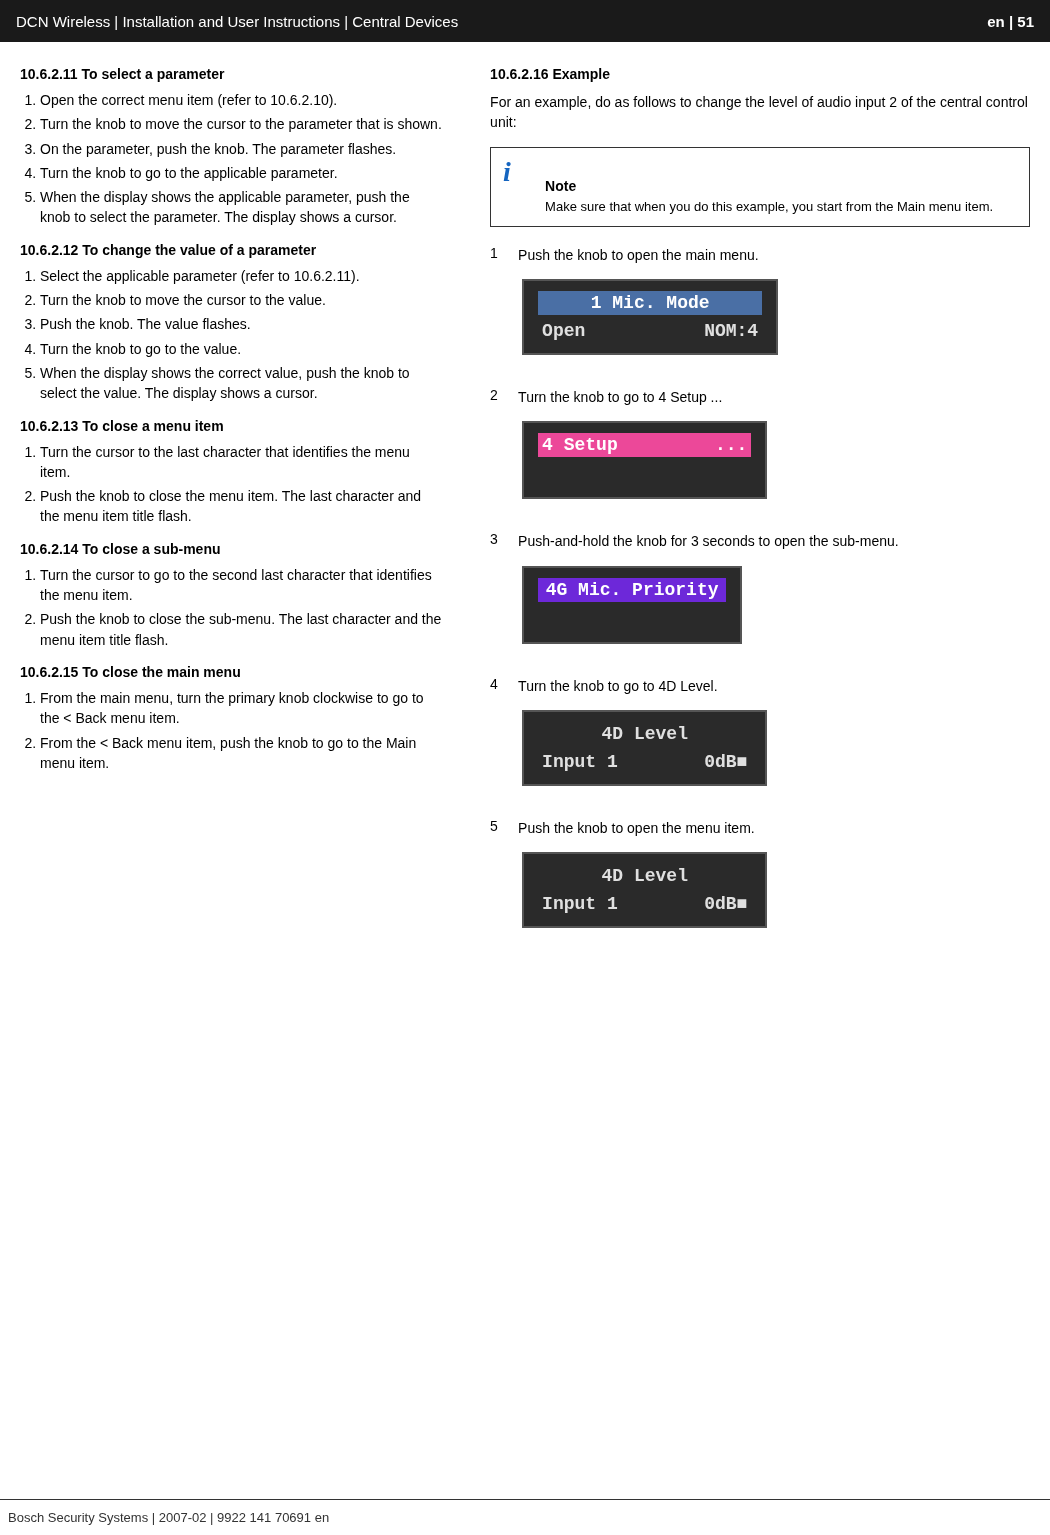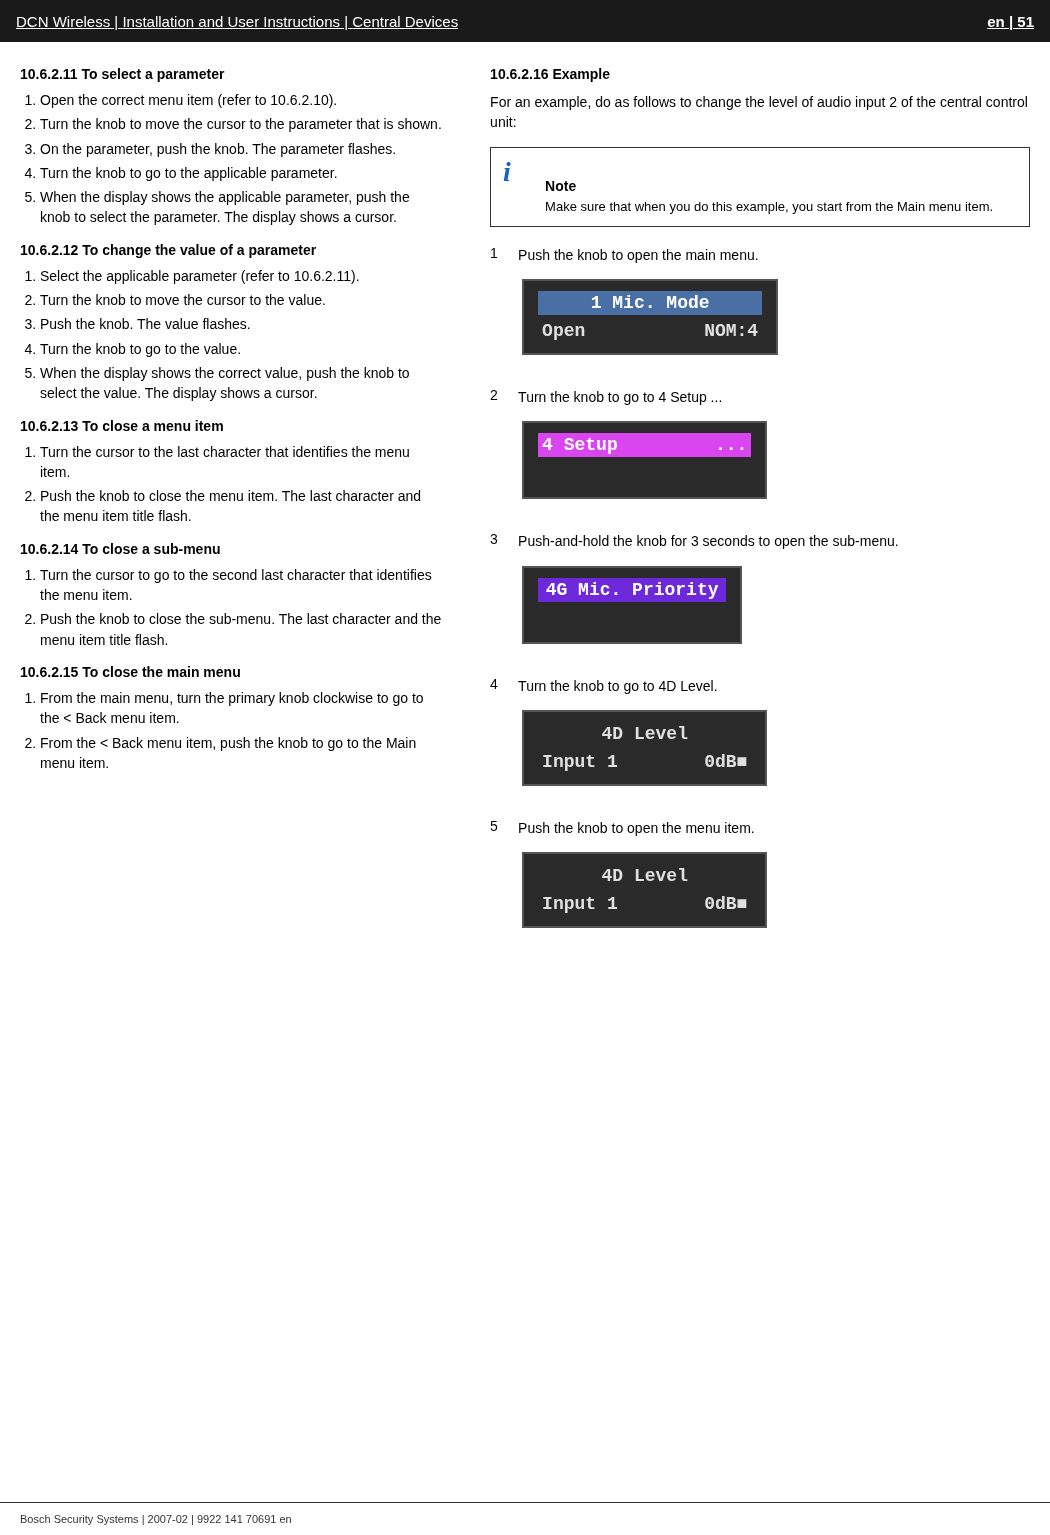--- a/index.html
+++ b/index.html
@@ -15,21 +15,20 @@
 
     
     .header {
       background: #1a1a1a;
       color: #fff;
       display: flex;
       justify-content: space-between;
       align-items: center;
       padding: 8px 16px;
       height: 42px;
-      text-decoration: underline;
     }
     .header-left {
       font-size: 15px;
       font-weight: normal;
     }
     .header-right {
       font-size: 15px;
       font-weight: bold;
     }
 
@@ -143,22 +142,22 @@
       line-height: 1.45;
     }
 
     
     .footer {
       position: absolute;
       bottom: 0;
       left: 0;
       right: 0;
       border-top: 1px solid #333;
-      padding: 10px 20px;
-      font-size: 11px;
+      padding: 10px 8px;
+      font-size: 13px;
       color: #333;
       background: #fff;
     }
 
     
     .right-section-heading {
       font-size: 14px;
       font-weight: bold;
       margin-bottom: 10px;
       margin-top: 0;
@@ -249,21 +248,21 @@
         <span class="lcd-row2" style="display:block; padding:2px 4px;">Open&nbsp;&nbsp;&nbsp;&nbsp;&nbsp;&nbsp;&nbsp;&nbsp;&nbsp;&nbsp;&nbsp;NOM:4</span>
       </div>
     </div>
 
     <div class="step-item">
       <div class="right-step">
         <span class="right-step-num">2</span>
         <span class="right-step-text">Turn the knob to go to 4 Setup ...</span>
       </div>
       <div class="lcd-display">
-        <span class="lcd-row1" style="background:#d946ef; color:#fff; display:block; padding:2px 4px;">4 Setup&nbsp;&nbsp;&nbsp;&nbsp;&nbsp;&nbsp;&nbsp;&nbsp;&nbsp;...</span>
+        <span class="lcd-row1" style="background:#ec4899; color:#fff; display:block; padding:2px 4px;">4 Setup&nbsp;&nbsp;&nbsp;&nbsp;&nbsp;&nbsp;&nbsp;&nbsp;&nbsp;...</span>
         <span class="lcd-row2" style="display:block; padding:2px 4px; min-height:26px;">&nbsp;</span>
       </div>
     </div>
 
     <div class="step-item">
       <div class="right-step">
         <span class="right-step-num">3</span>
         <span class="right-step-text">Push-and-hold the knob for 3 seconds to open the sub-menu.</span>
       </div>
       <div class="lcd-display">

